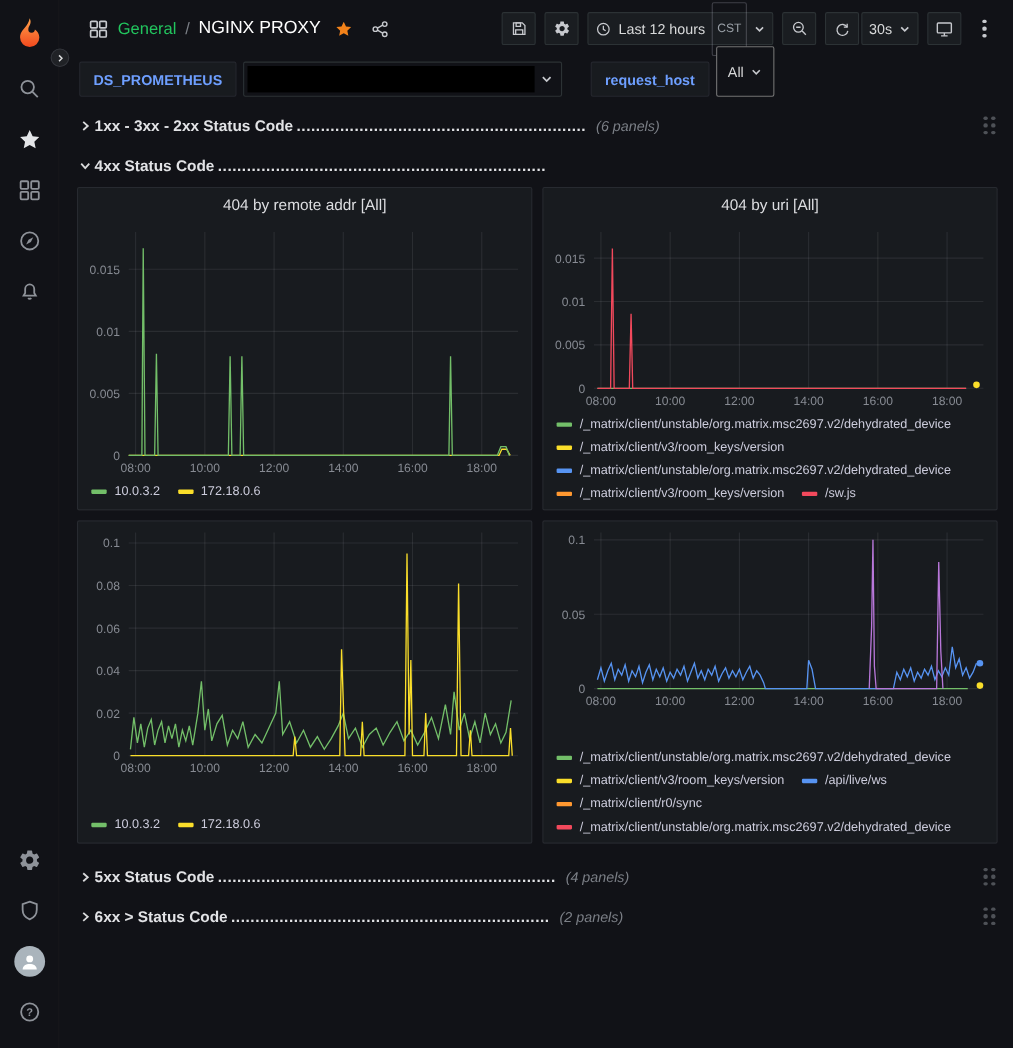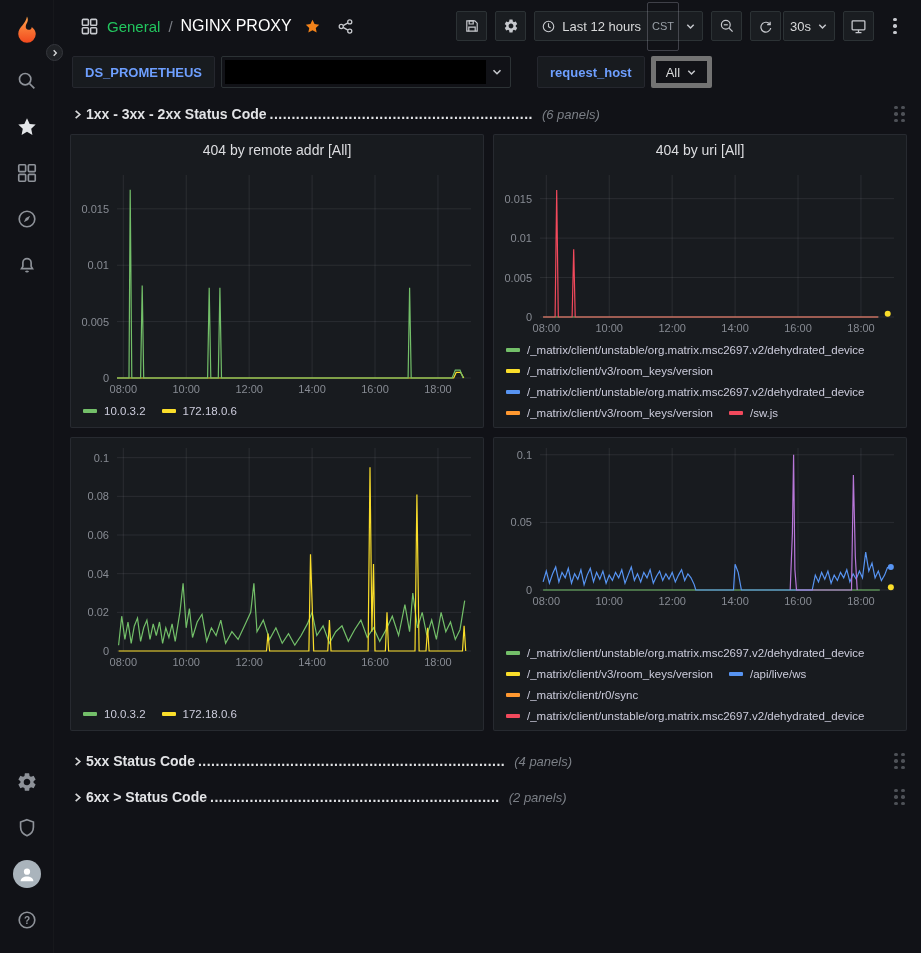--- a/index.html
+++ b/index.html
@@ -32,21 +32,21 @@
   .tz-badge{font-size:11px;color:#9aa0a7;border:1px solid rgba(204,204,220,0.25);border-radius:2px;padding:16px 4px;line-height:15px}
   .btn-group{display:flex;gap:2px}
   .kebab{display:flex;flex-direction:column;gap:3px;align-items:center;justify-content:center;width:26px;height:30px;cursor:pointer}
   .kebab i{width:3.5px;height:3.5px;border-radius:50%;background:#c7c9ce;display:block}
 
   
   .varbar{height:40px;flex:none;display:flex;align-items:flex-end;gap:6px;padding:0 14px 4px 18px}
   .var-chip{height:32px;display:flex;align-items:center;padding:0 12px;background:#181b1f;border:1px solid #25272e;border-radius:2px;color:#6e9fff;font-weight:600;font-size:13px;cursor:pointer}
   .var-value{position:relative;height:32px;width:290px;background:#111217;border:1px solid #2c3235;border-radius:2px;display:flex;align-items:center;justify-content:flex-end;padding-right:7px;cursor:pointer}
   .var-blackout{position:absolute;left:3px;top:3px;right:24px;bottom:3px;background:#000}
-  .var-small{height:32px;display:flex;align-items:center;gap:6px;padding:0 10px;background:#111217;border:5px solid #737373;border-radius:2px;color:#d8d9da;font-weight:500;cursor:pointer}
+  .var-small{height:46px;display:flex;align-items:center;gap:6px;padding:0 10px;background:#111217;border:1px solid #737373;border-radius:2px;color:#d8d9da;font-weight:500;cursor:pointer}
   .gap-lg{width:14px}
 
   
   .dash{flex:1;overflow:hidden;padding:4px 14px 0 16px}
   .row-header{height:36px;display:flex;align-items:center;gap:3px;padding:0 2px;cursor:pointer}
   .row-title{font-size:14px;font-weight:700;color:#e2e3e6;white-space:nowrap}
   .row-leader{font-size:14px;font-weight:700;color:#e2e3e6;letter-spacing:0.5px;overflow:hidden;white-space:nowrap}
   .row-count{font-size:13px;font-style:italic;color:#7b7f86;white-space:nowrap;margin-left:6px}
   .row-handle{margin-left:auto;display:grid;grid-template-columns:4px 4px;gap:3px;cursor:grab}
   .row-handle i{width:3.5px;height:3.5px;border-radius:50%;background:#4e5157;display:block}
@@ -260,20 +260,27 @@
         <span class="row-handle">
             <i></i>
             <i></i>
             <i></i>
             <i></i>
             <i></i>
             <i></i>
           </span>
       </div>
 
+      <div class="row-header">
+        <svg class="chev down" width="11" height="11" viewBox="0 0 12 12" fill="none" stroke="#d8d9da" stroke-width="1.8">
+            <path d="M4 2l4.5 4L4 10"></path>
+          </svg>
+        <span class="row-title">4xx Status Code</span>
+        <span class="row-leader">....................................................................</span>
+      </div>
 
       <div class="panels-grid">
 
         <div class="panel">
           <div class="panel-title">404 by remote addr [All]</div>
           <div class="chart">
               <svg width="412" height="233">
                 <line x1="52.29333333333334" y1="10" x2="52.29333333333334" y2="213" stroke="rgba(204,204,220,0.10)"></line>
                 <text x="52.29333333333334" y="228" text-anchor="middle" fill="#878b93" font-size="11">08:00</text>
                 <line x1="115.22666666666667" y1="10" x2="115.22666666666667" y2="213" stroke="rgba(204,204,220,0.10)"></line>

